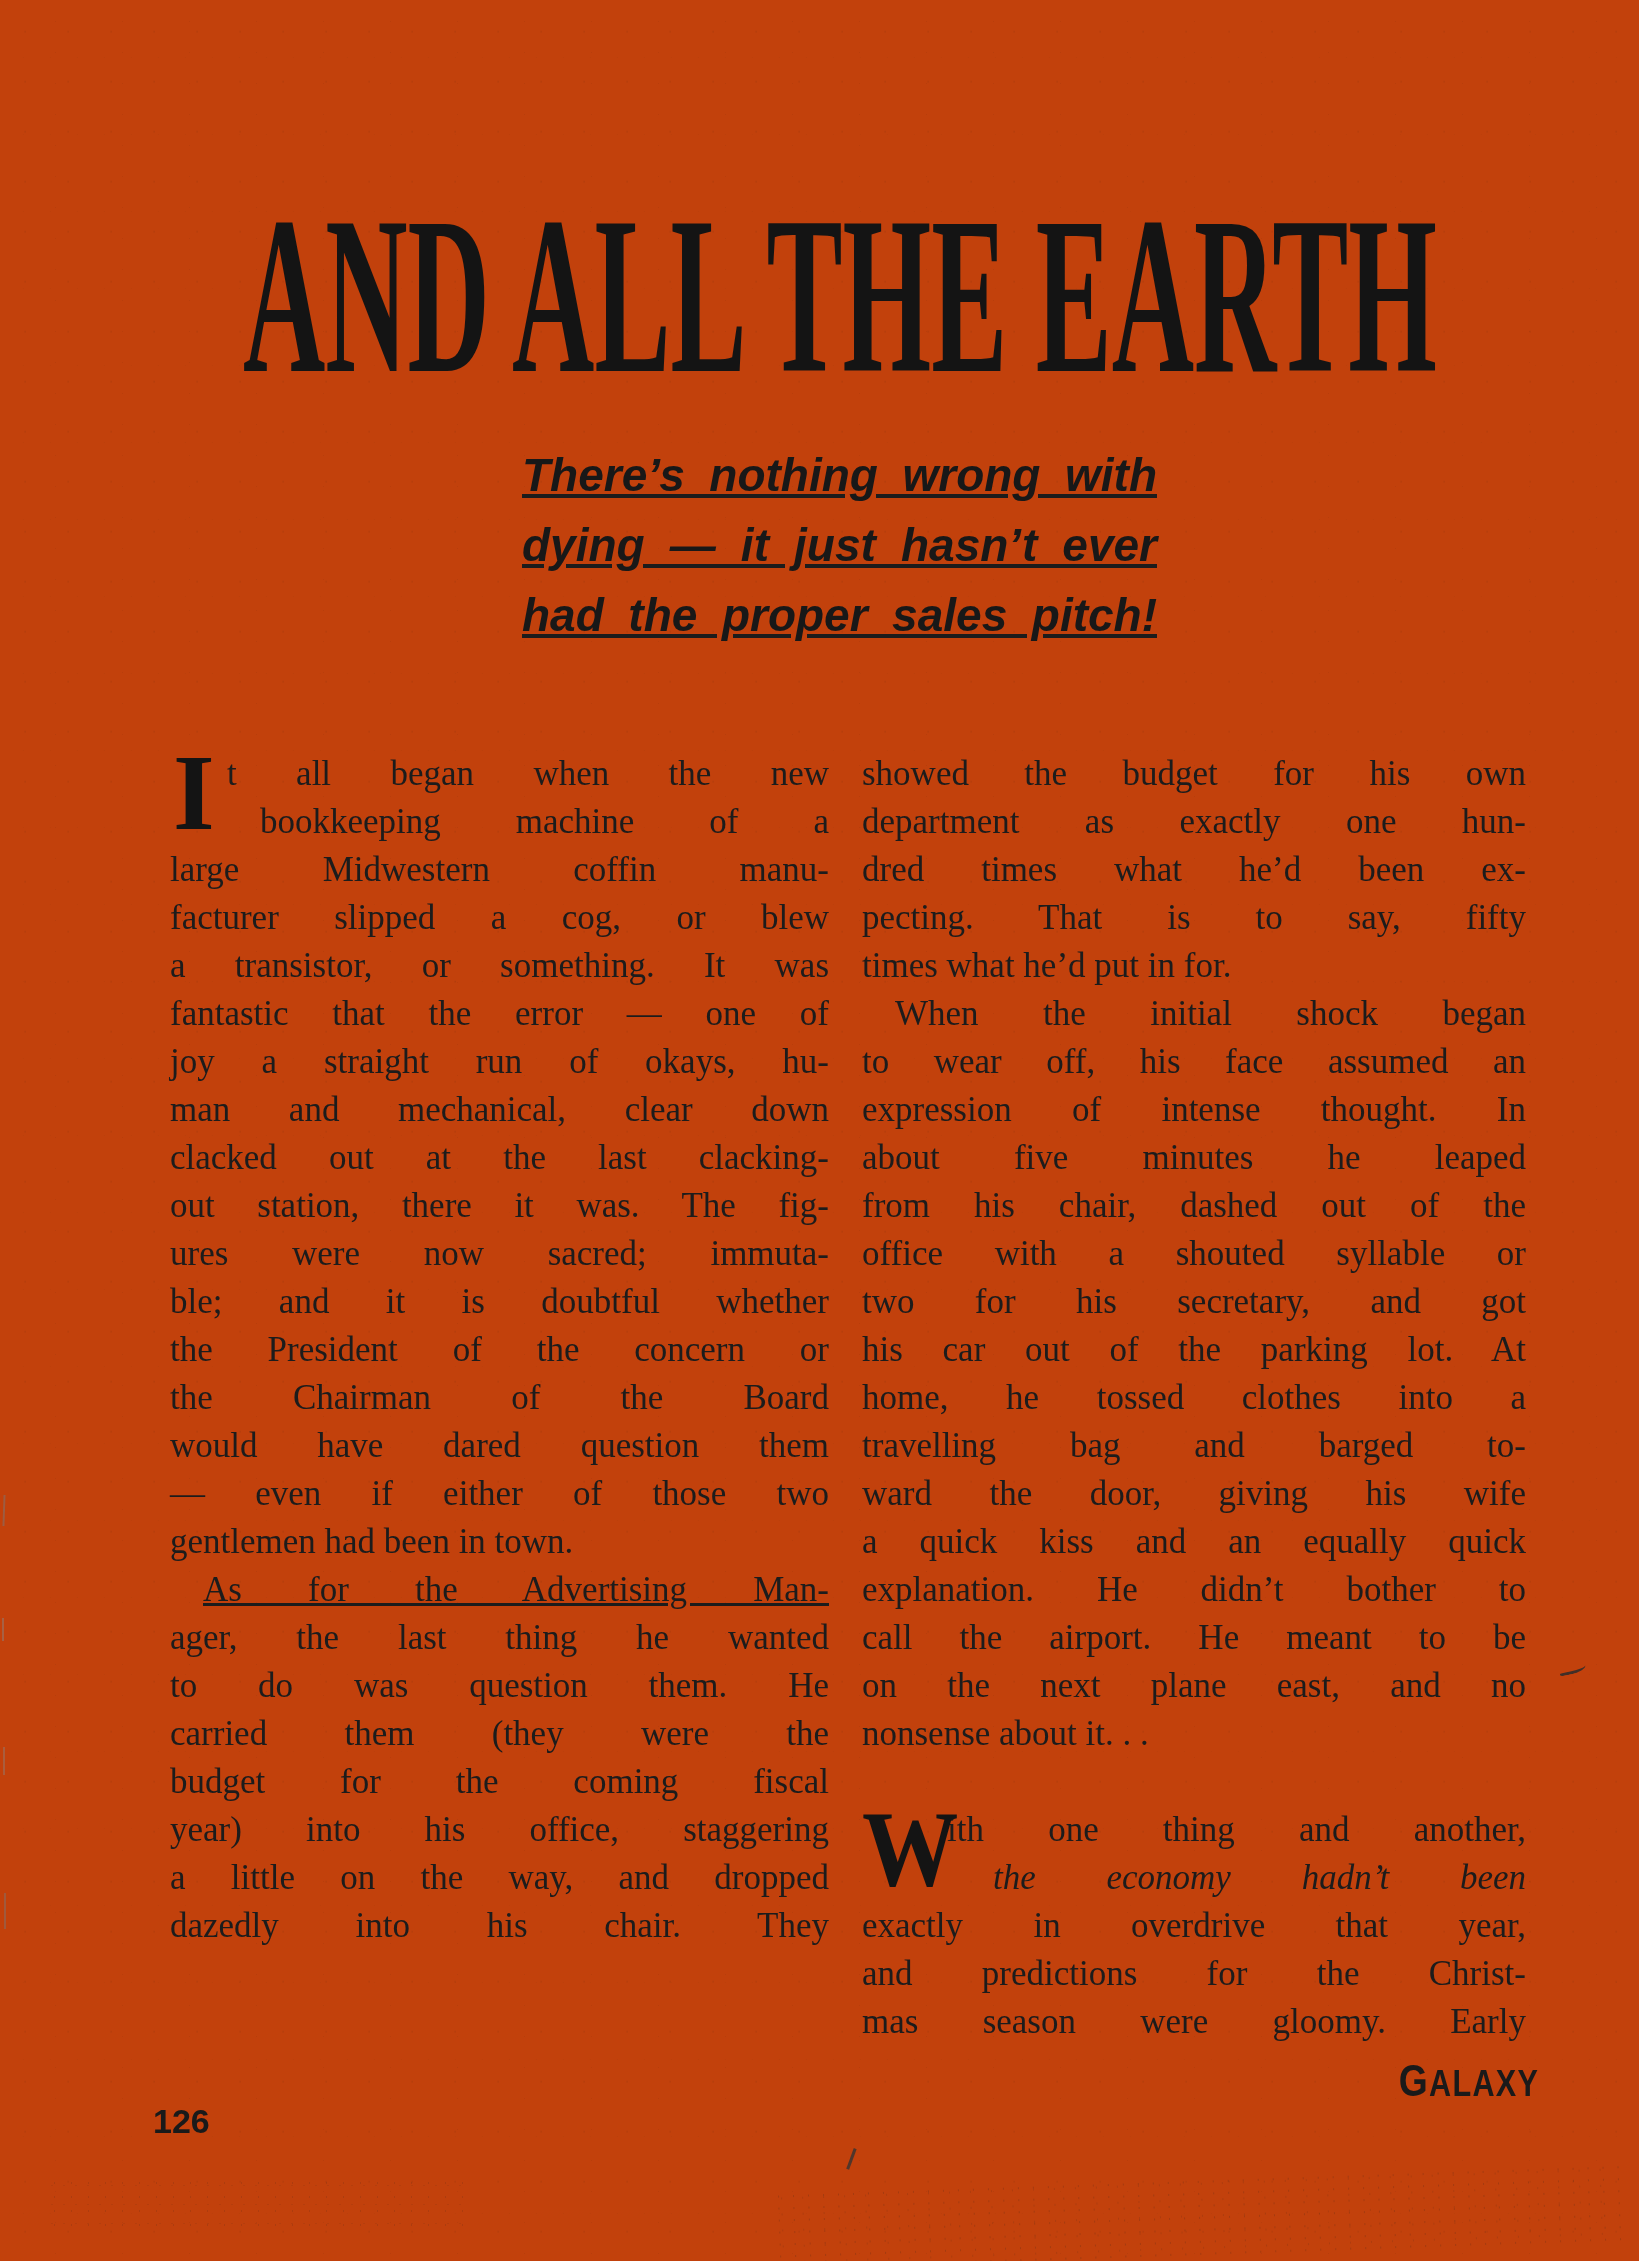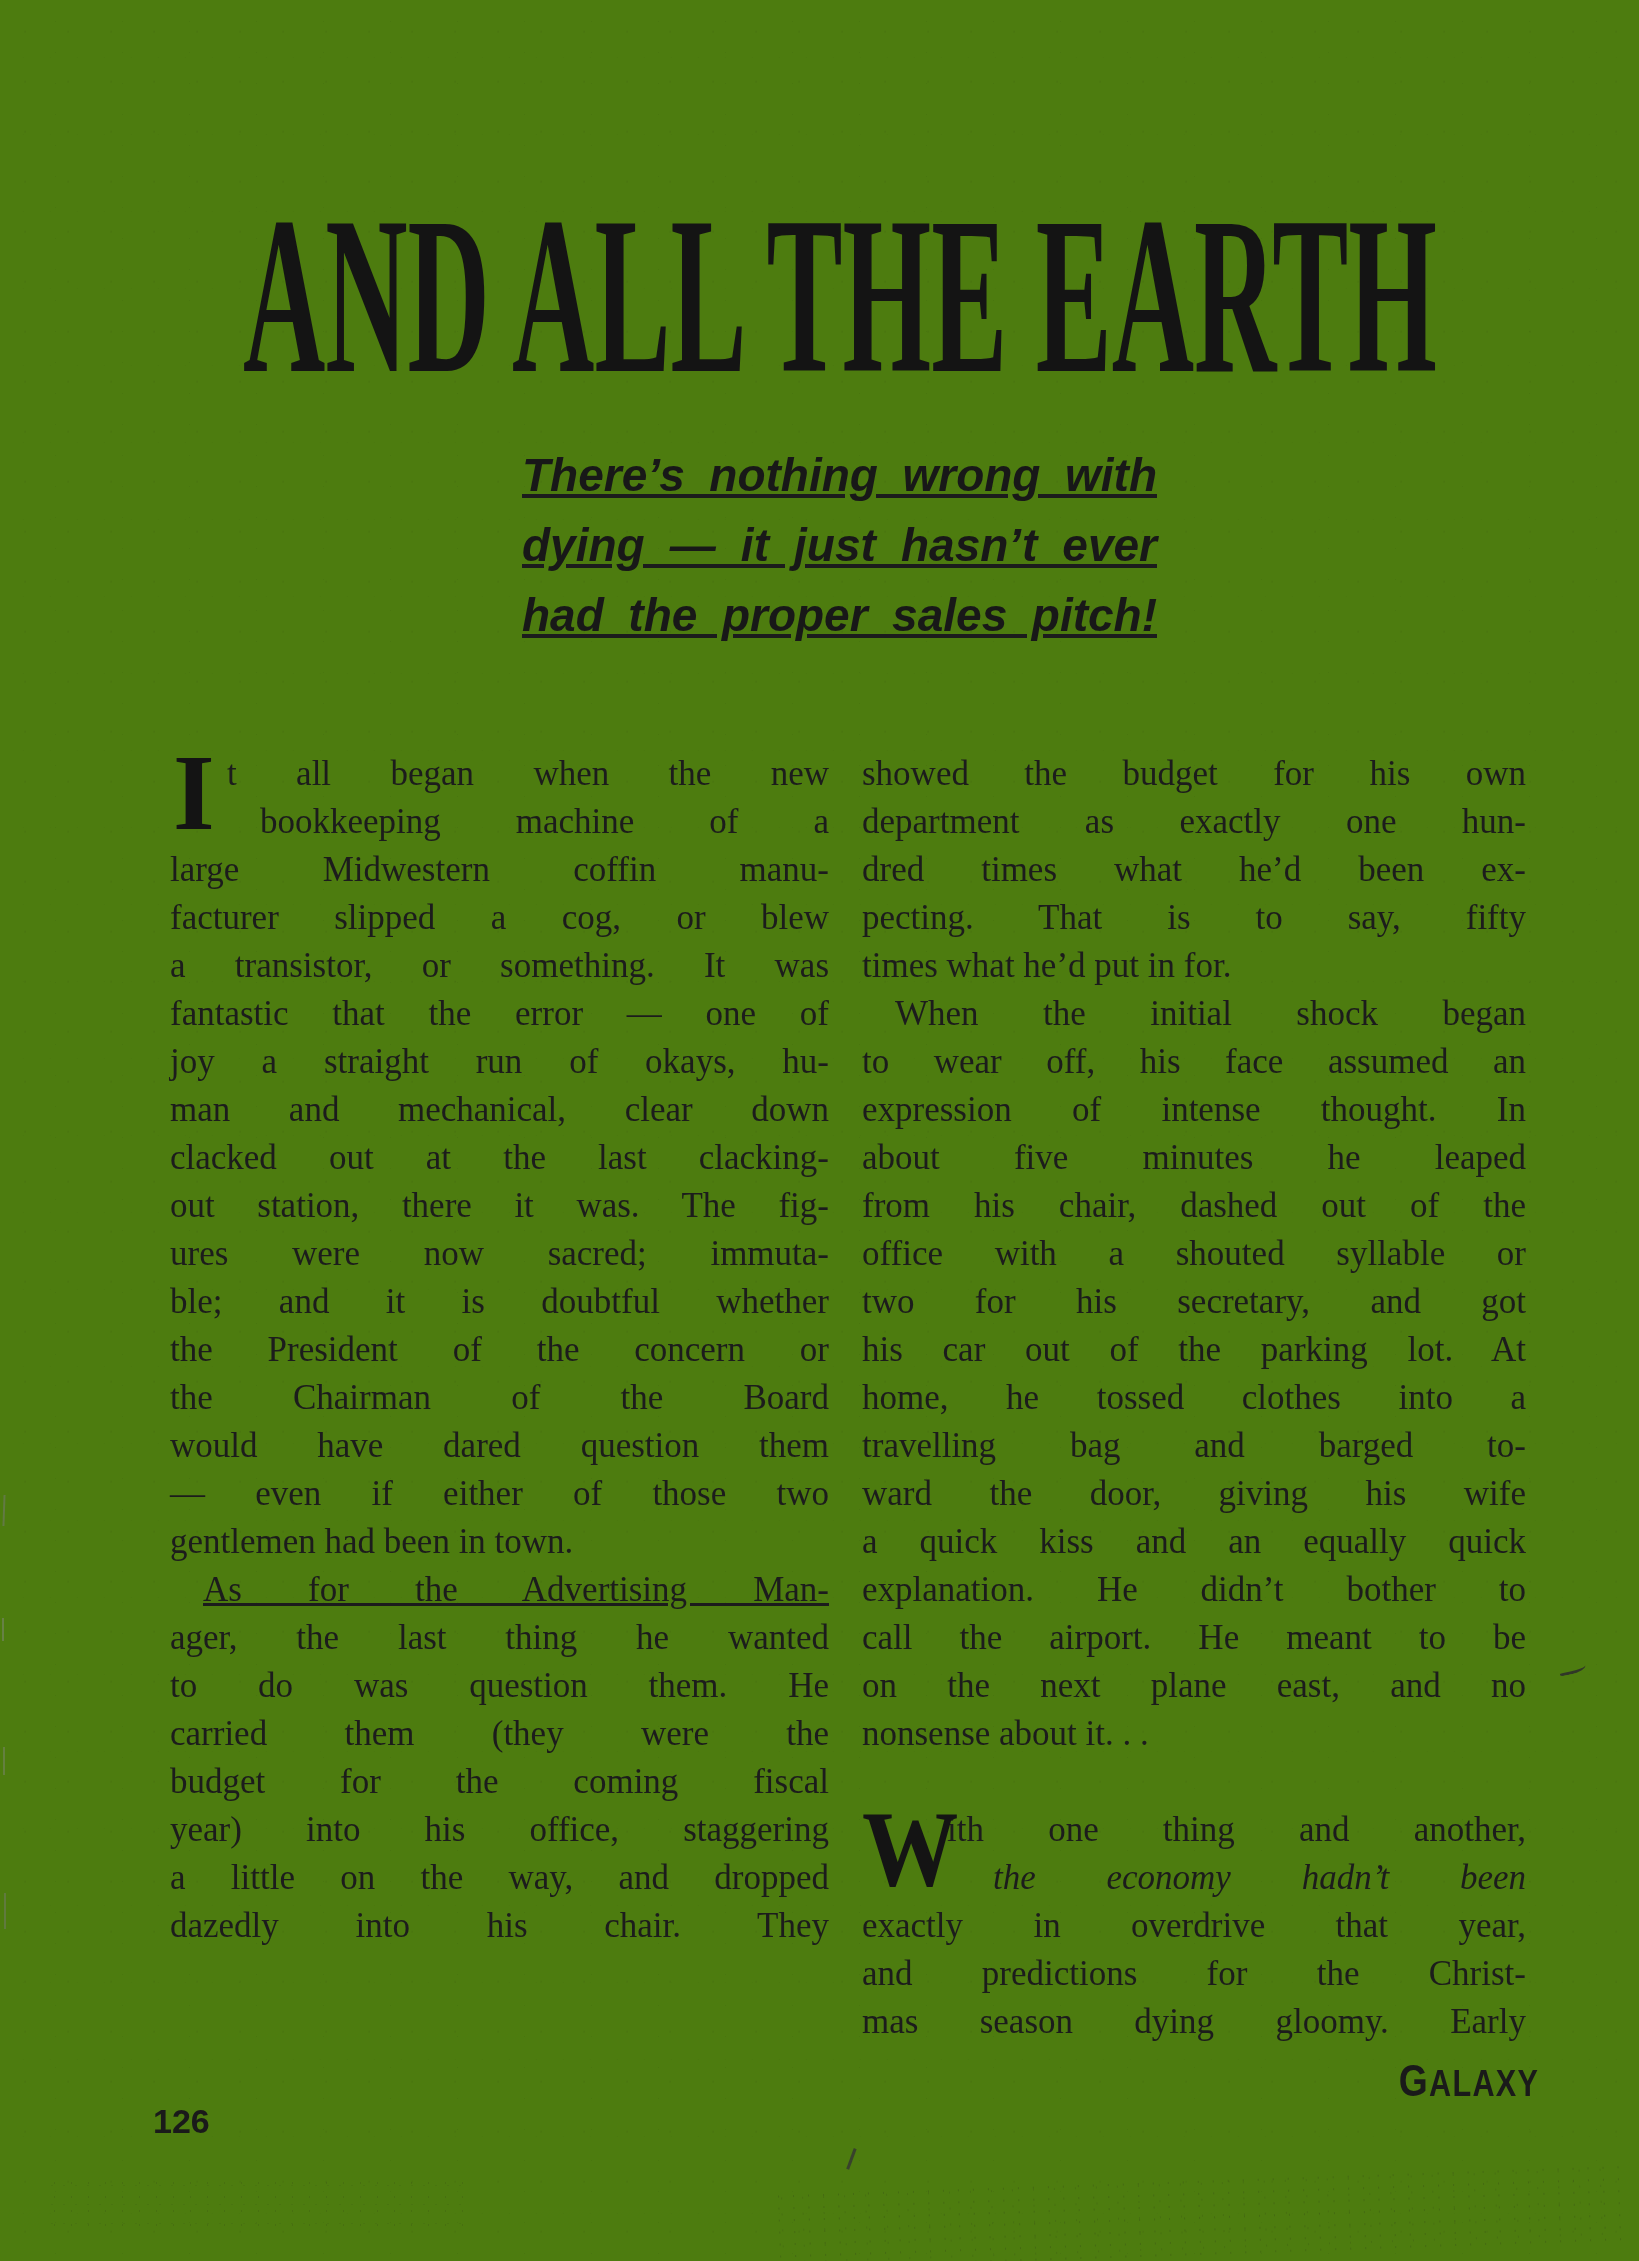--- a/index.html
+++ b/index.html
@@ -94,21 +94,21 @@
   .a-squiggle {
     left:1559px; top:1664px; width:27px; height:7.2px;
     border-bottom:3.6px solid #2c2c2c; border-radius:0 0 60% 20%;
     transform:rotate(-12deg); opacity:.85;
   }
   .a-tick { left:850px; top:2148px; width:3.1px; height:21.6px; background:#333; transform:rotate(20deg); opacity:.8; }
 </style>
 </head>
 <body>
 
-<div class="page" style="background: #4d7c0f; color: rgb(28, 28, 28);">
+<div class="page" style="background: #c2410c; color: rgb(28, 28, 28);">
   <div class="grain"></div>
   <div class="speckle speckle-bottom-right"></div>
   <div class="speckle speckle-bottom-left"></div>
 
   <h1 class="title">AND ALL THE EARTH</h1>
 
   <div class="tagline">
     <div class="tag-line">There’s nothing wrong with</div>
     <div class="tag-line">dying — it just hasn’t ever</div>
     <div class="tag-line">had the proper sales pitch!</div>
@@ -171,21 +171,21 @@
         <div class="bline">call the airport. He meant to be</div>
         <div class="bline">on the next plane east, and no</div>
         <div class="bline no-just">nonsense about it. . .</div>
       </div>
       <div class="para gap">
         <span class="dropcap dropcap-w">W</span>
         <div class="bline" style="padding-left: 85px; margin-top: 18px;">ith one thing and another,</div>
         <div class="bline" style="padding-left: 131px; font-style: italic;">the economy hadn’t been</div>
         <div class="bline">exactly in overdrive that year,</div>
         <div class="bline">and predictions for the Christ-</div>
-        <div class="bline">mas season dying gloomy. Early</div>
+        <div class="bline">mas season were gloomy. Early</div>
       </div>
     </div>
 
   <div class="footer-num">126</div>
   <div class="footer-mag">GALAXY</div>
 
   <div class="artifact a-edge1"></div>
   <div class="artifact a-edge2"></div>
   <div class="artifact a-edge3"></div>
   <div class="artifact a-edge4"></div>

